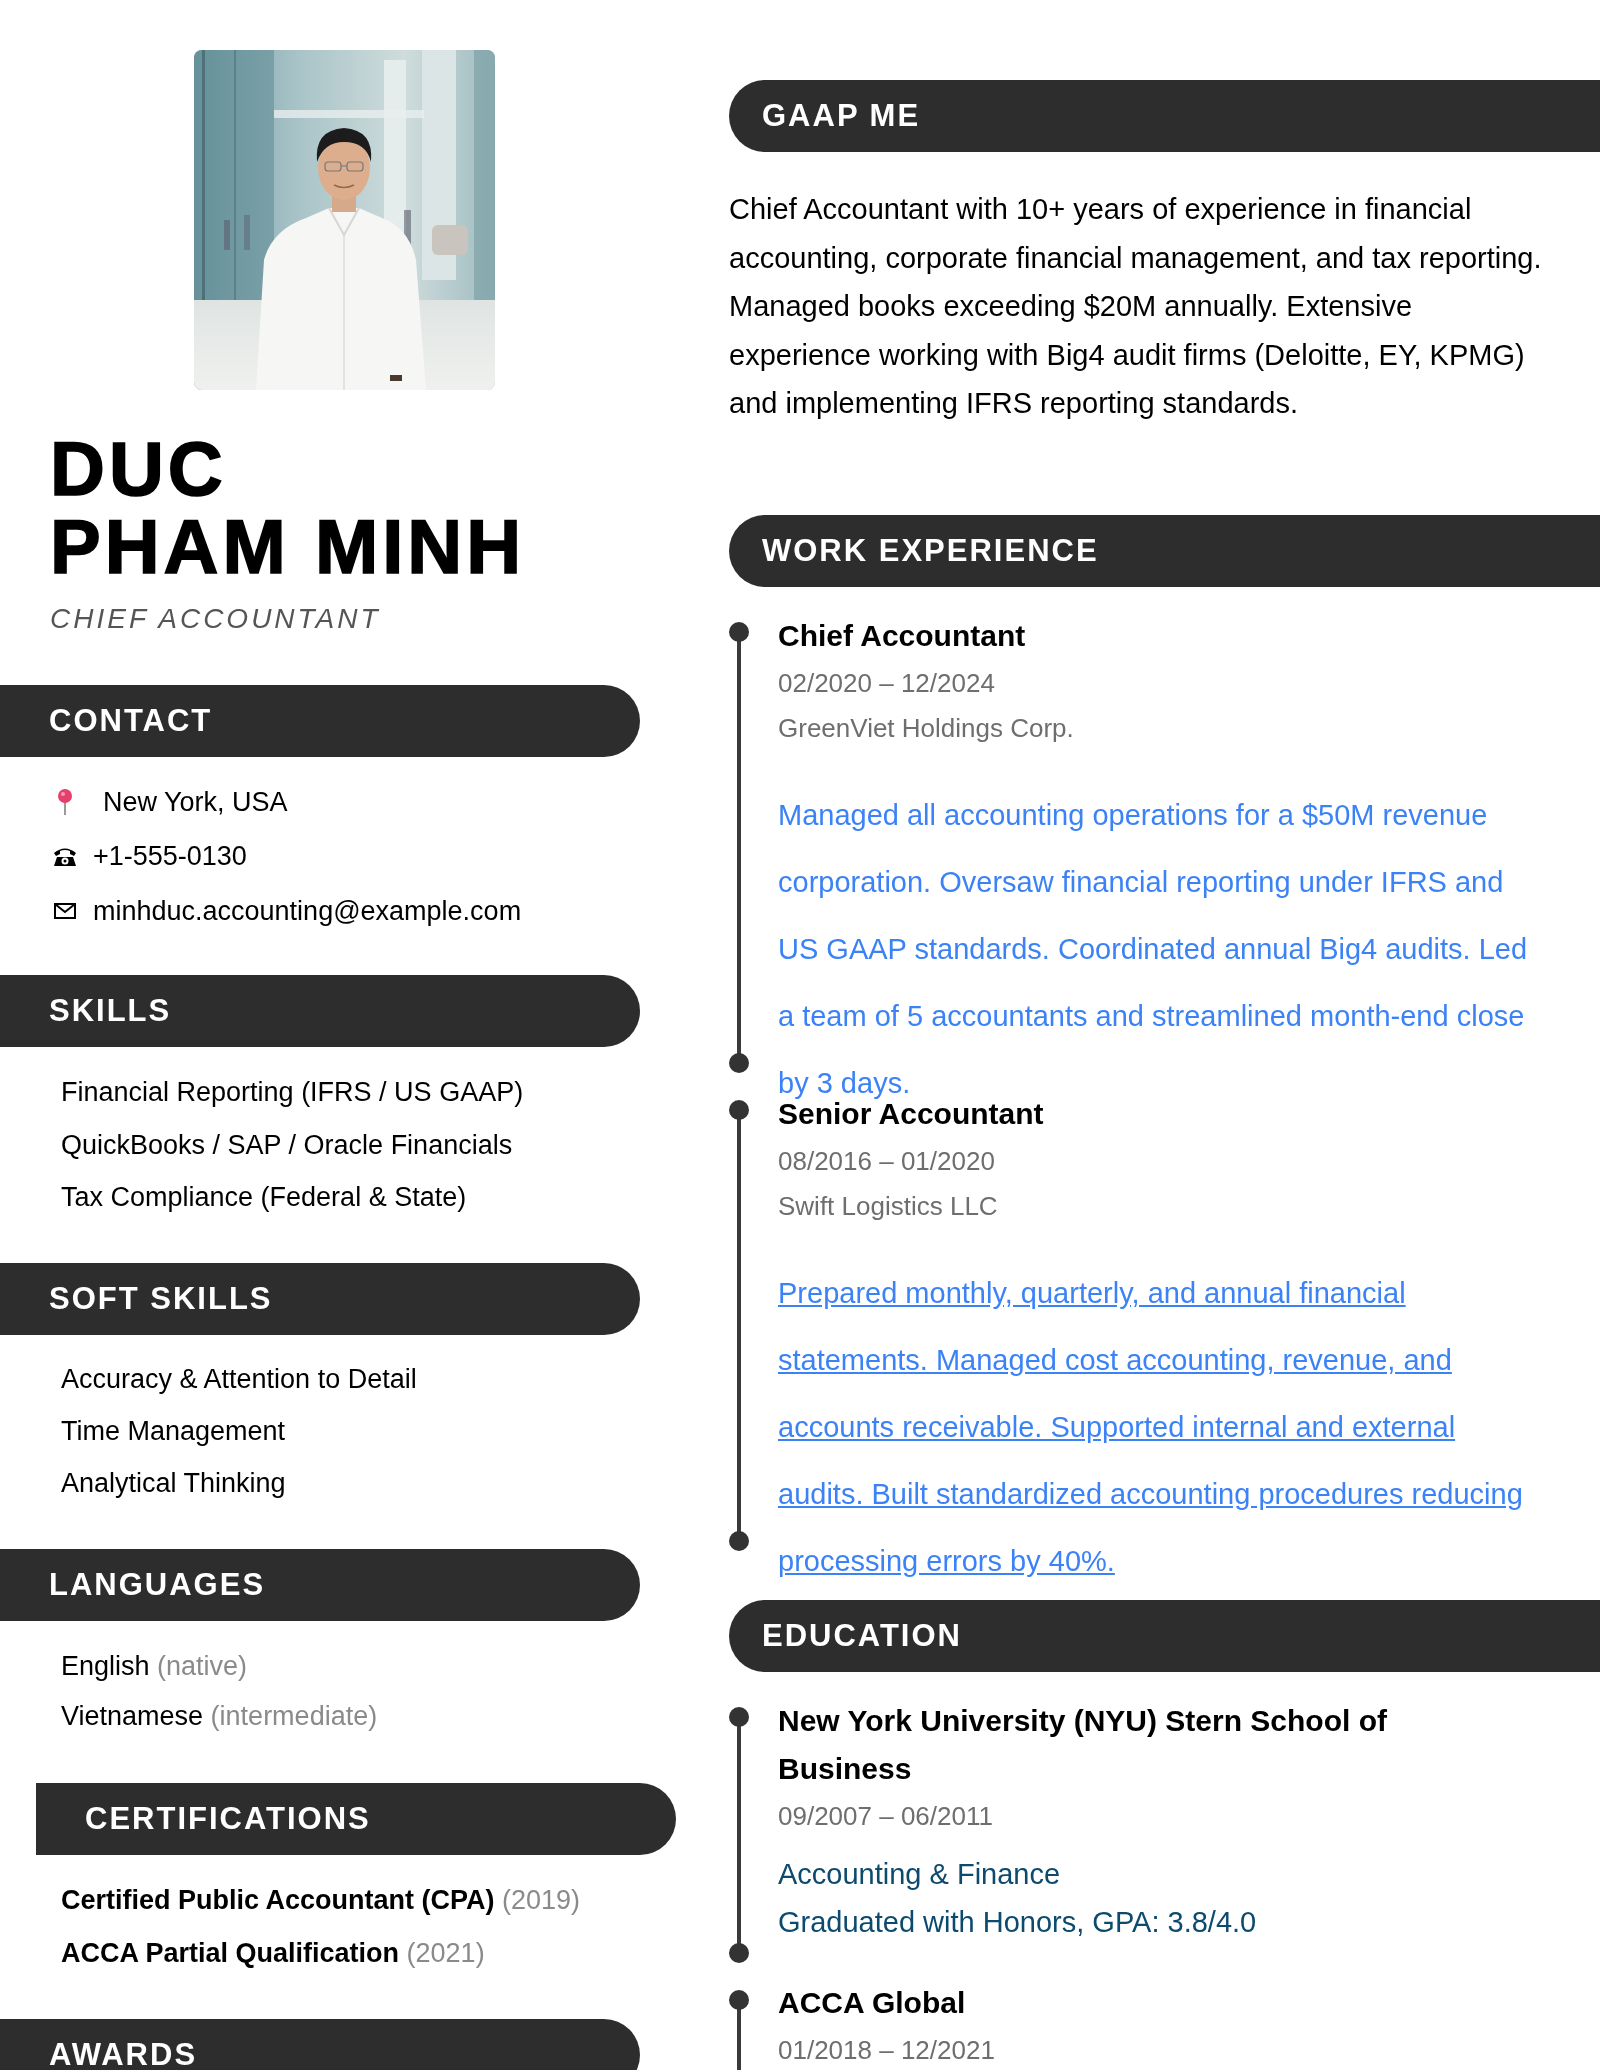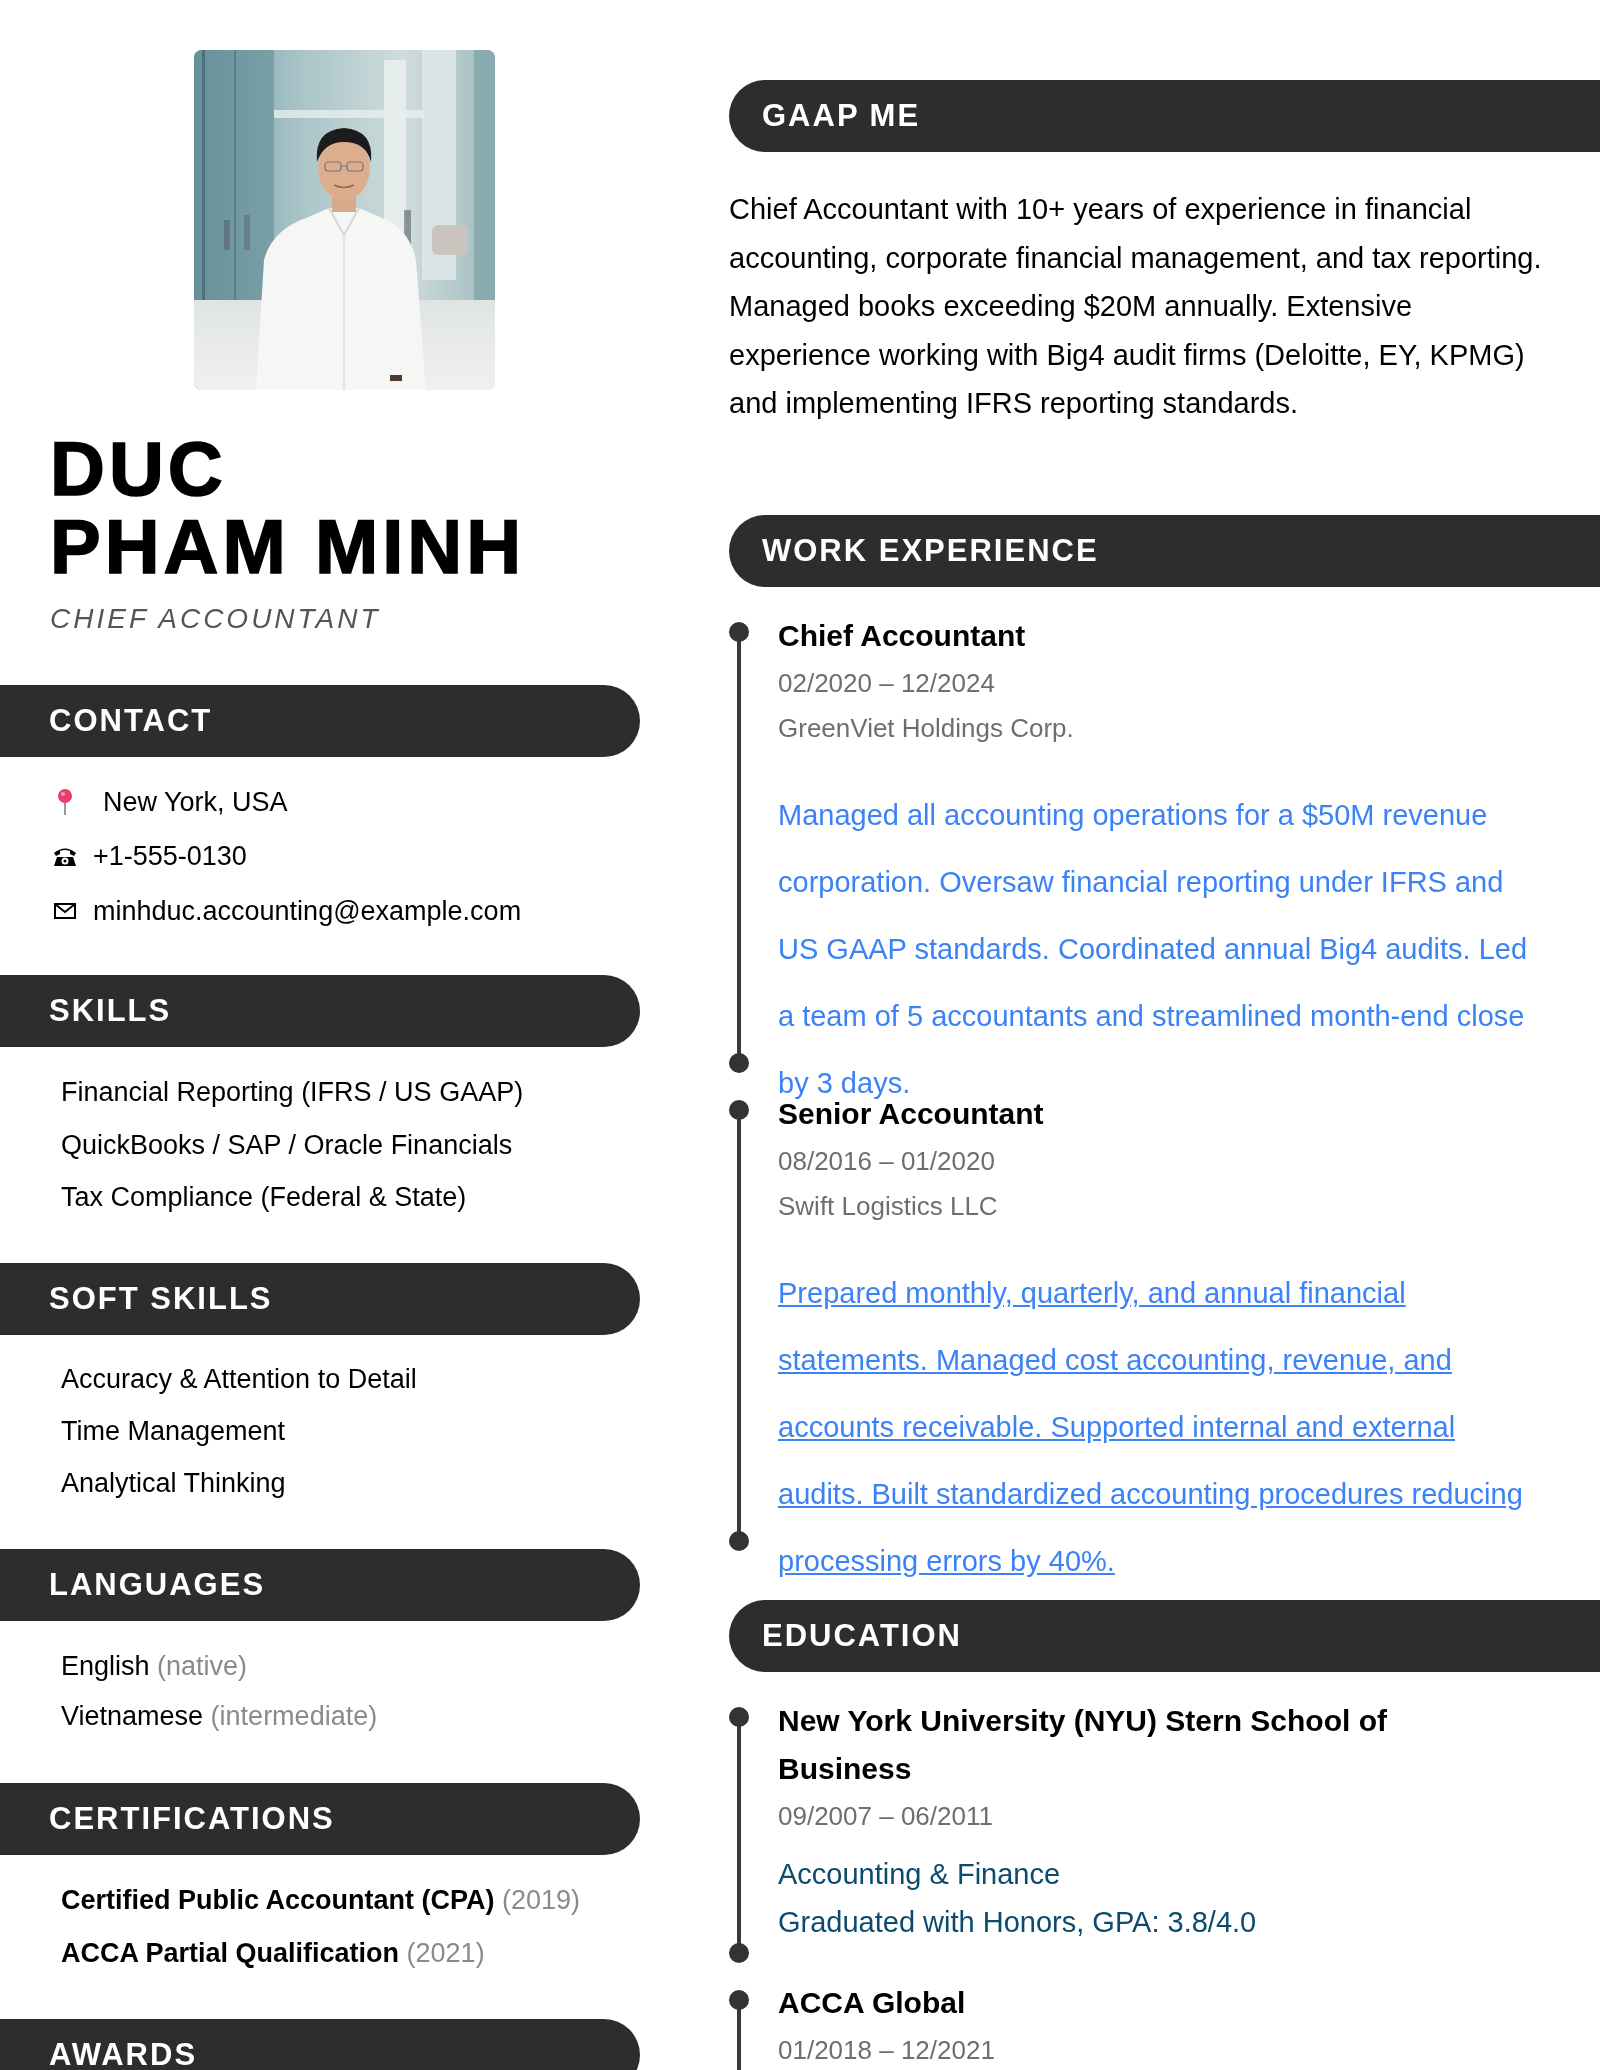--- a/index.html
+++ b/index.html
@@ -168,21 +168,21 @@
 </div>
 <div class="abs list-item" style="top:1649px;">
   <span>English</span>
   <span class="muted">(native)</span>
 </div>
 <div class="abs list-item" style="top:1699px;">
   <span>Vietnamese</span>
   <span class="muted">(intermediate)</span>
 </div>
 
-<div class="abs bar bar-left" style="top:1783px;">
+<div class="abs bar bar-left" style="top:1783px;margin-left:36px;">
   <span>CERTIFICATIONS</span>
 </div>
 <div class="abs list-item" style="top:1883px;">
   <span class="bold">Certified Public Accountant (CPA)</span>
   <span class="muted">(2019)</span>
 </div>
 <div class="abs list-item" style="top:1936px;">
   <span class="bold">ACCA Partial Qualification</span>
   <span class="muted">(2021)</span>
 </div>

